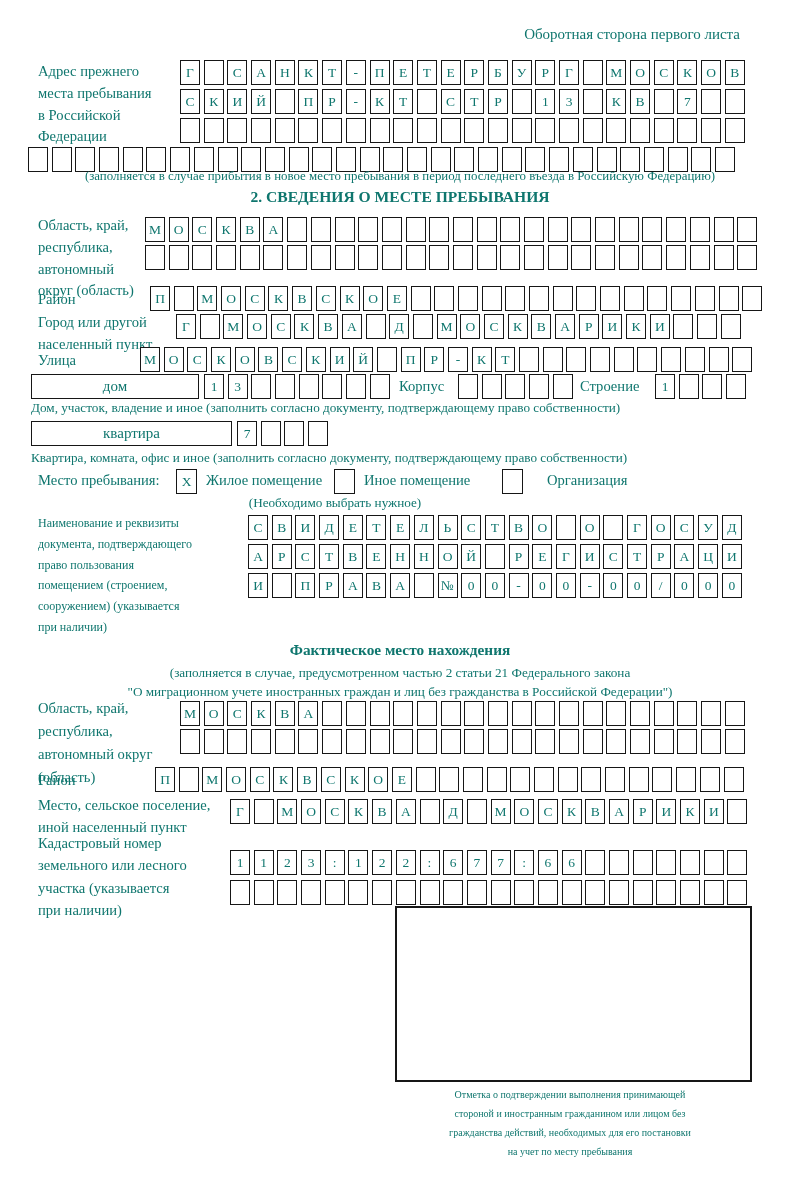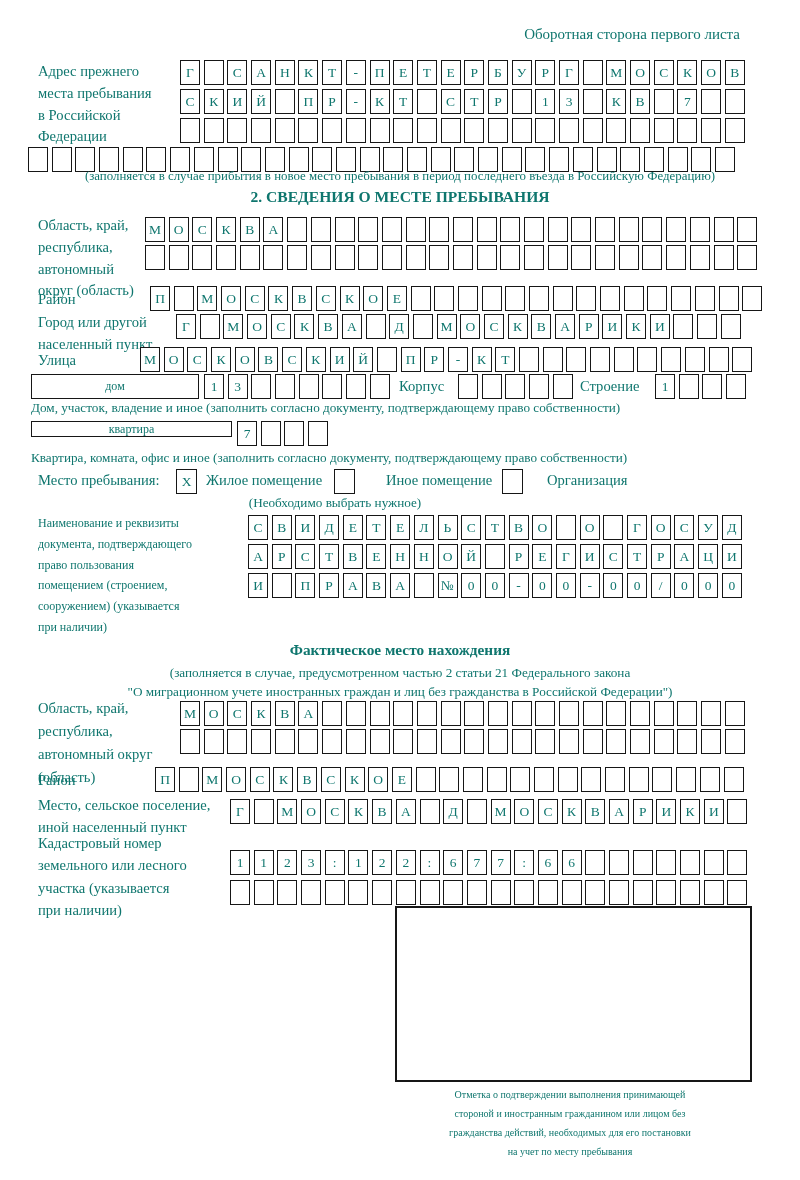--- a/index.html
+++ b/index.html
@@ -11,21 +11,21 @@
   .label{font-size:14.6px;line-height:21.8px;white-space:pre-line;}
   .label-tight{font-size:12px;line-height:20.8px;white-space:pre-line;}
   .cellrow{position:absolute;display:flex;gap:3.7px;}
   .cell{
     flex:0 0 auto;width:20px;height:25px;box-sizing:border-box;
     border:1.6px solid #161616;display:flex;align-items:center;justify-content:center;
     font-size:13.5px;background:#fff;
   }
   .wbox{
     position:absolute;box-sizing:border-box;border:1.7px solid #161616;
-    display:flex;align-items:center;justify-content:center;font-size:12px;background:#fff;
+    display:flex;align-items:center;justify-content:center;font-size:15px;background:#fff;
   }
   .checkbox{
     position:absolute;width:21px;height:25px;box-sizing:border-box;border:1.6px solid #161616;
     display:flex;align-items:center;justify-content:center;font-size:13.5px;background:#fff;
   }
   .inline-label{position:absolute;font-size:14.6px;white-space:nowrap;}
   .caption{position:absolute;font-size:12.9px;text-align:center;}
   .caption-left{position:absolute;font-size:13.2px;white-space:nowrap;}
   .title{position:absolute;font-weight:bold;font-size:15.6px;text-align:center;width:800px;left:0;}
   .corner{position:absolute;font-size:15px;text-align:right;left:0;top:26px;width:740px;}
@@ -328,34 +328,34 @@
     </div>
   <div class="inline-label" style="left:580px;top:378px;">Строение</div>
   <div class="cellrow" style="left:655px;top:374px;">
       <span class="cell">1</span>
       <span class="cell"></span>
       <span class="cell"></span>
       <span class="cell"></span>
     </div>
   <div class="caption-left" style="left:31px;top:400px;">Дом, участок, владение и иное (заполнить согласно документу, подтверждающему право собственности)</div>
 
-  <div class="wbox" style="left:31px;top:421px;width:201px;height:16px;text-align:center;">квартира</div>
+  <div class="wbox" style="left:31px;top:421px;width:201px;height:25px;text-align:center;">квартира</div>
   <div class="cellrow" style="left:237px;top:421px;">
       <span class="cell">7</span>
       <span class="cell"></span>
       <span class="cell"></span>
       <span class="cell"></span>
     </div>
   <div class="caption-left" style="left:31px;top:450px;">Квартира, комната, офис и иное (заполнить согласно документу, подтверждающему право собственности)</div>
 
   <div class="inline-label" style="left:38px;top:472px;">Место пребывания:</div>
   <div class="checkbox" style="left:176px;top:469px;">X</div>
   <div class="inline-label" style="left:206px;top:472px;">Жилое помещение</div>
   <div class="checkbox" style="left:334px;top:469px;"></div>
-  <div class="inline-label" style="left:386px;top:472px;">Иное помещение</div>
+  <div class="inline-label" style="left:364px;top:472px;">Иное помещение</div>
   <div class="checkbox" style="left:502px;top:469px;"></div>
   <div class="inline-label" style="left:547px;top:472px;">Организация</div>
   <div class="caption" style="left:80px;top:495px;width:510px;font-size:13.2px;">(Необходимо выбрать нужное)</div>
 
   <div class="abs label-tight" style="left:38px;top:513px;">Наименование и реквизиты
 документа, подтверждающего
 право пользования
 помещением (строением,
 сооружением) (указывается
 при наличии)</div>

